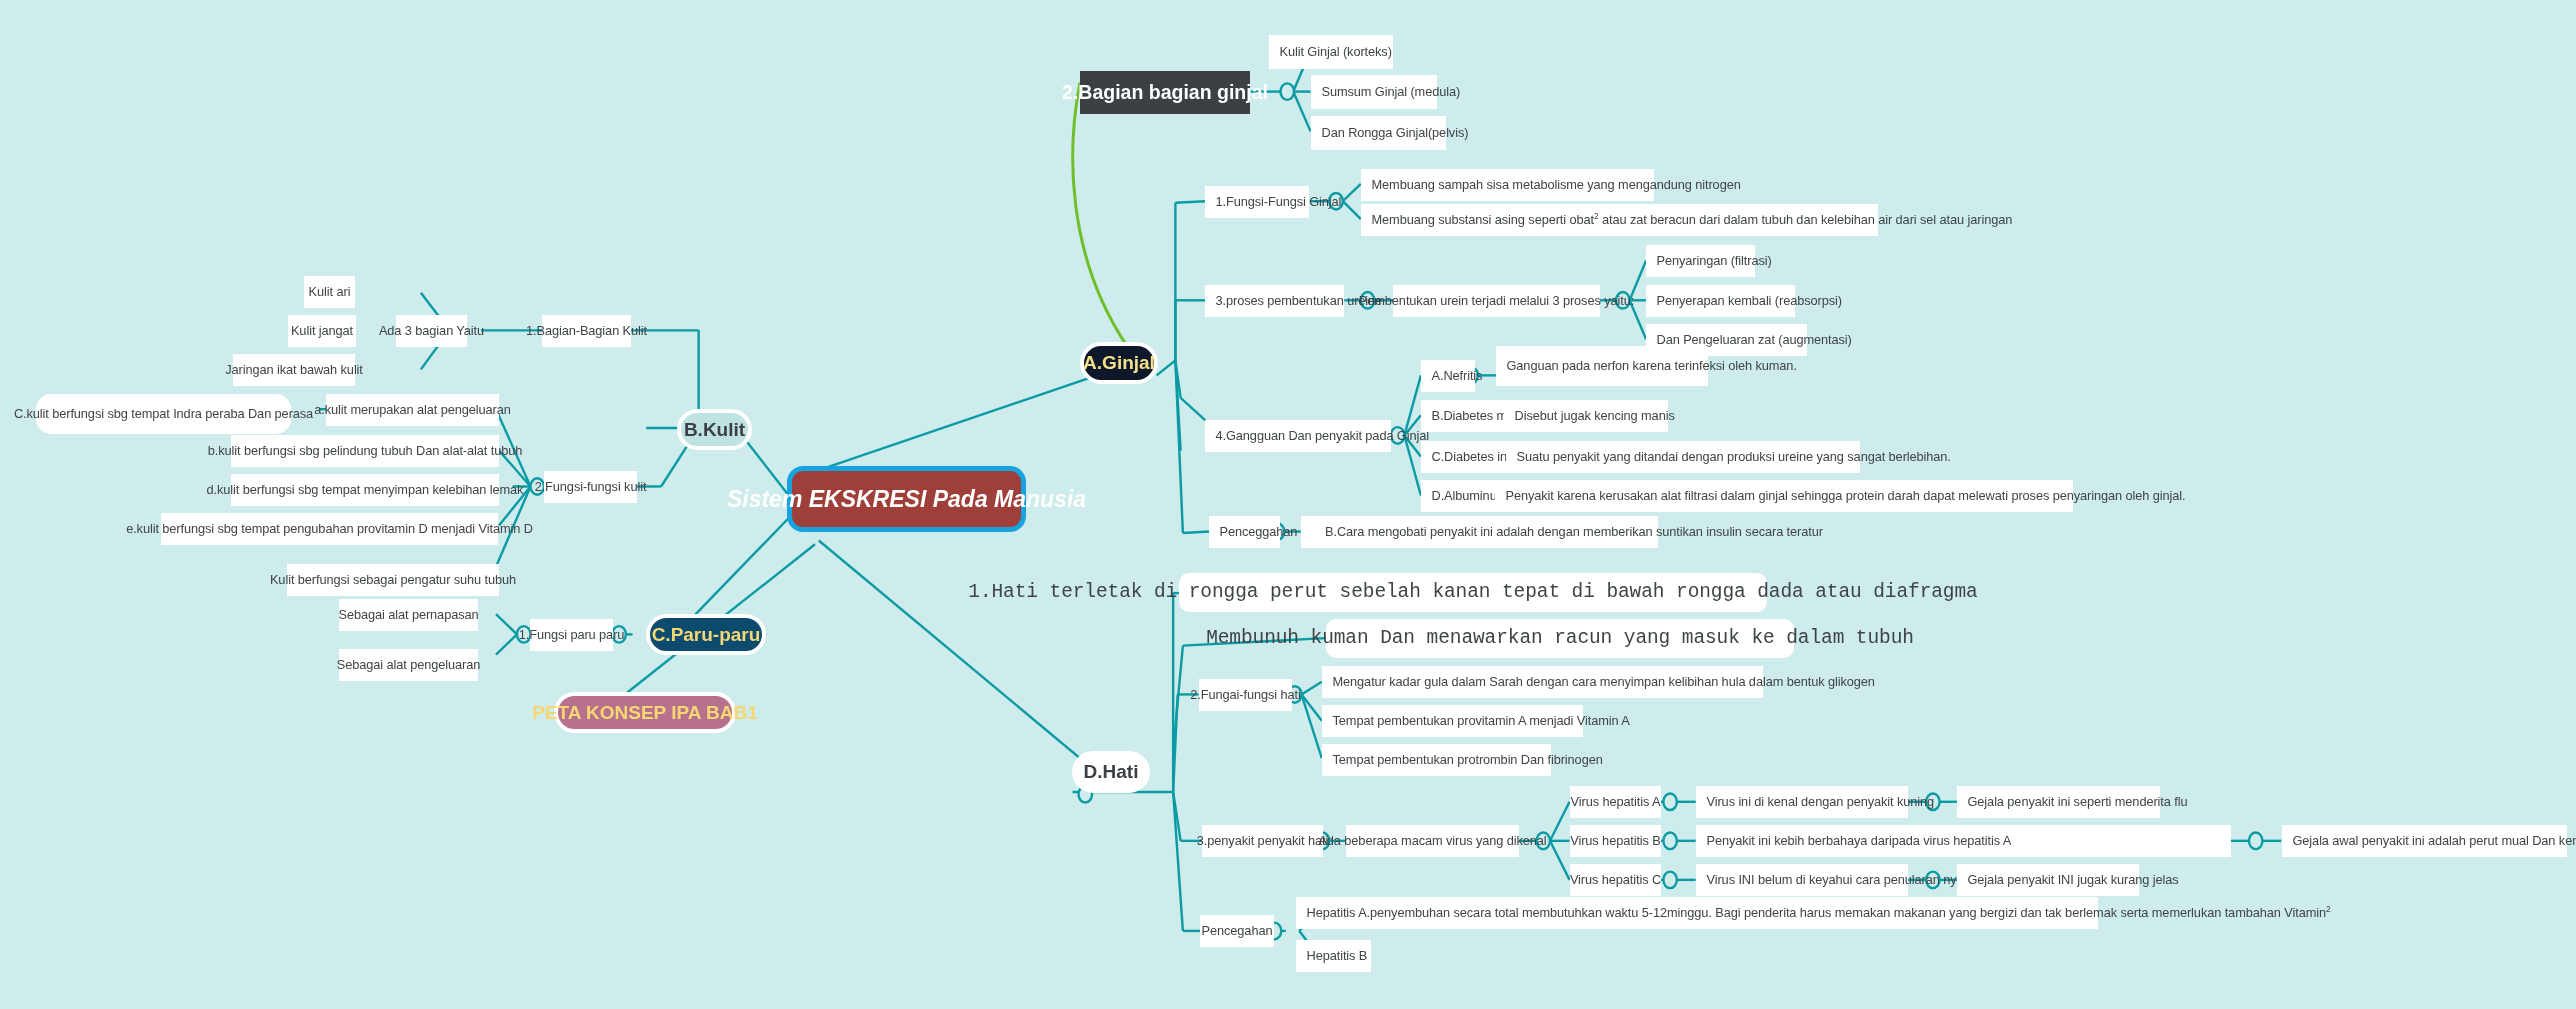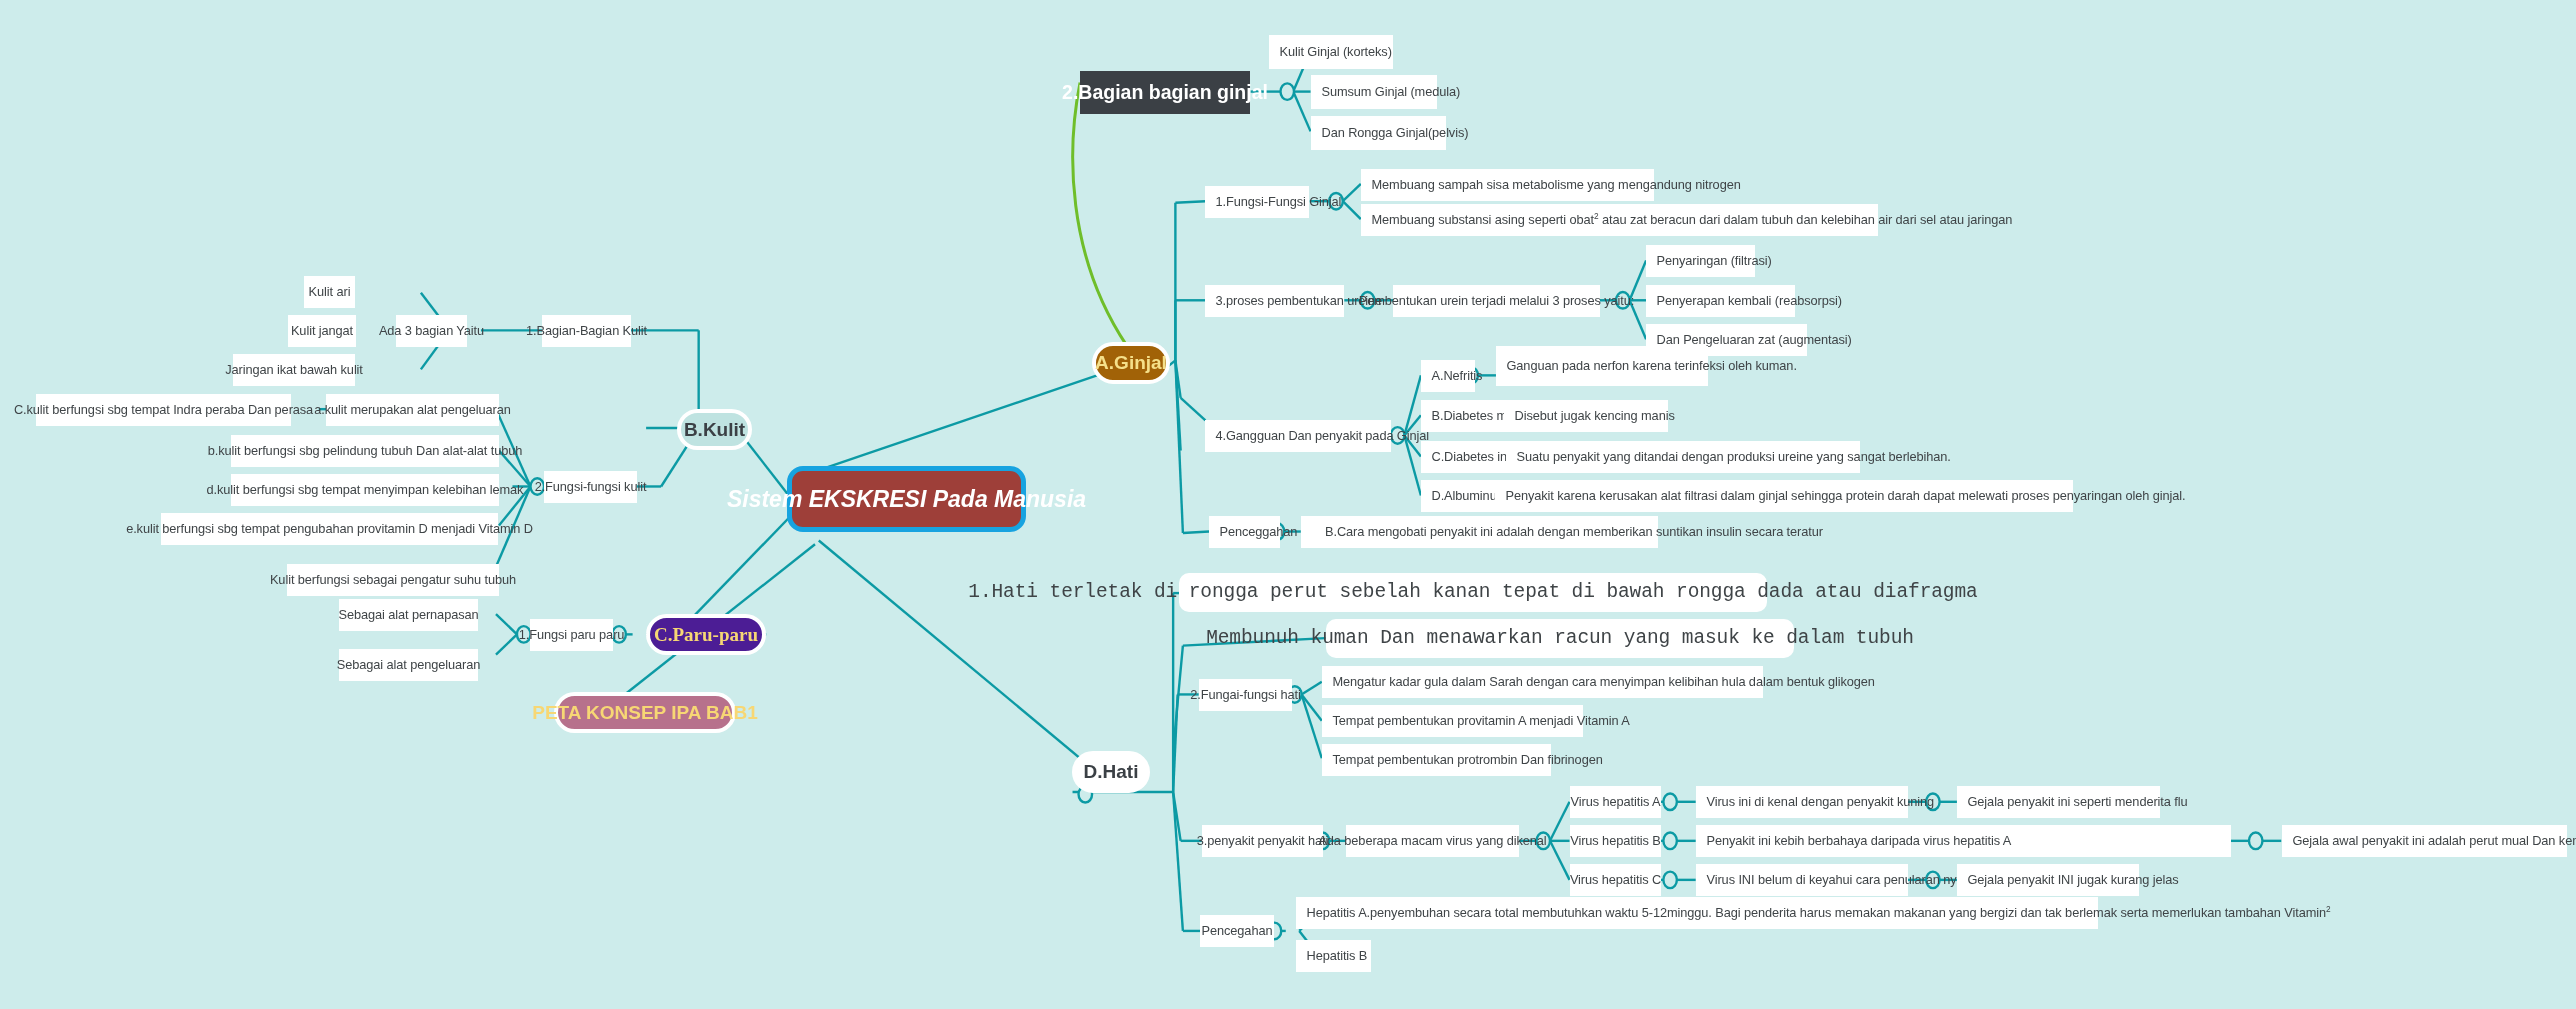--- a/index.html
+++ b/index.html
@@ -43,23 +43,23 @@
 
   
   .pill{
     border-radius:750px;
     justify-content:center;
     font-weight:bold;
     font-size:19px;
     border:4.5px solid #ffffff;
     box-sizing:border-box;
   }
-  .pill.ginjal{background:#a16207;color:#f5e08a;margin-left:12px;}
+  .pill.ginjal{background:#0f172a;color:#f5e08a;}
   .pill.kulit{background:#bfe3e1;color:#3b4045;}
-  .pill.paru{background:#4c1d95;color:#f7d774;font-family:Liberation Serif, serif;}
+  .pill.paru{background:#0c4a6e;color:#f7d774;}
   .pill.hati{background:#ffffff;color:#3b4045;}
   .pill.peta{background:#b7718c;color:#f7d774;}
 
   
   .root{
     background:#9e3f39;
     border:5.3px solid #17a3e0;
     border-radius:16px;
     color:#ffffff;
     font-style:italic;
@@ -281,21 +281,21 @@
   <div class="node box c" style="left:304px;top:276px;width:51px;height:32px;">Kulit ari</div>
   <div class="node box c" style="left:288px;top:315px;width:68px;height:32px;">Kulit jangat</div>
   <div class="node box c" style="left:233px;top:354px;width:122px;height:32px;">Jaringan ikat bawah kulit</div>
 
   <div class="node box c" style="left:544px;top:471px;width:93px;height:32px;">2.Fungsi-fungsi kulit</div>
   <div class="node box c" style="left:326px;top:394px;width:173px;height:32px;">a.kulit merupakan alat pengeluaran</div>
   <div class="node box c" style="left:231px;top:435px;width:268px;height:32px;">b.kulit berfungsi sbg pelindung tubuh Dan alat-alat tubuh</div>
   <div class="node box c" style="left:231px;top:474px;width:268px;height:32px;">d.kulit berfungsi sbg tempat menyimpan kelebihan lemak</div>
   <div class="node box c" style="left:161px;top:513px;width:337px;height:32px;">e.kulit berfungsi sbg tempat pengubahan provitamin D menjadi Vitamin D</div>
   <div class="node box c" style="left:287px;top:552px;width:212px;height:32px;margin-top:12px;">Kulit berfungsi sebagai pengatur suhu tubuh</div>
-  <div class="node box c" style="left:36px;top:394px;width:255px;height:32px;">C.kulit berfungsi sbg tempat Indra peraba Dan perasa</div>
+  <div class="node box c" style="left:36px;top:394px;width:255px;height:40px;border-radius:15px;">C.kulit berfungsi sbg tempat Indra peraba Dan perasa</div>
 
   <div class="node box c" style="left:530px;top:619px;width:83px;height:32px;">1.Fungsi paru paru</div>
   <div class="node box c" style="left:339px;top:599px;width:139px;height:32px;">Sebagai alat pernapasan</div>
   <div class="node box c" style="left:339px;top:638px;width:139px;height:32px;margin-top:11px;">Sebagai alat pengeluaran</div>
 
   <div class="node box rounded big c" style="left:1179px;top:573px;width:588px;height:39px;">1.Hati terletak di rongga perut sebelah kanan tepat di bawah rongga dada atau diafragma</div>
   <div class="node box rounded big c" style="left:1326px;top:619px;width:468px;height:39px;">Membunuh kuman Dan menawarkan racun yang masuk ke dalam tubuh</div>
 
   <div class="node box c" style="left:1199px;top:679px;width:93px;height:32px;">2.Fungai-fungsi hati</div>
   <div class="node box" style="left:1322px;top:666px;width:441px;height:32px;">Mengatur kadar gula dalam Sarah dengan cara menyimpan kelibihan hula dalam bentuk glikogen</div>

